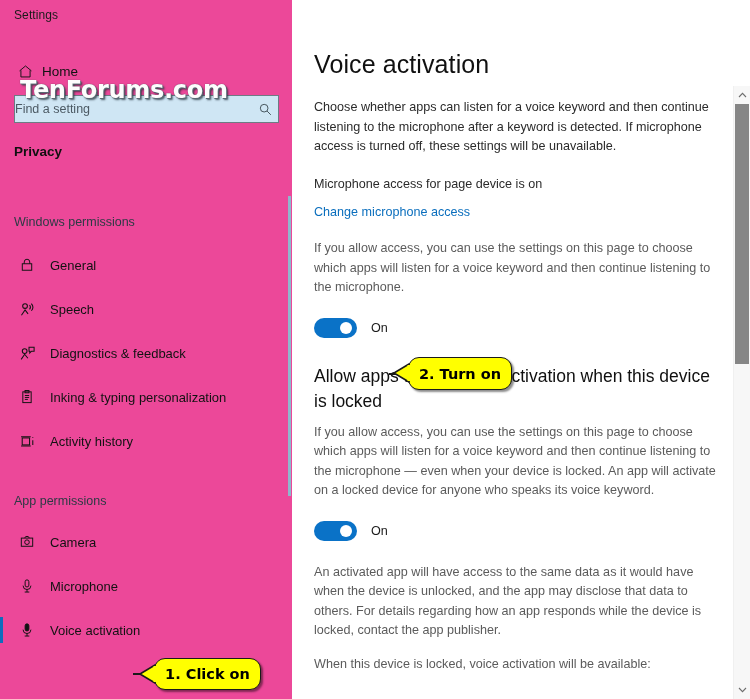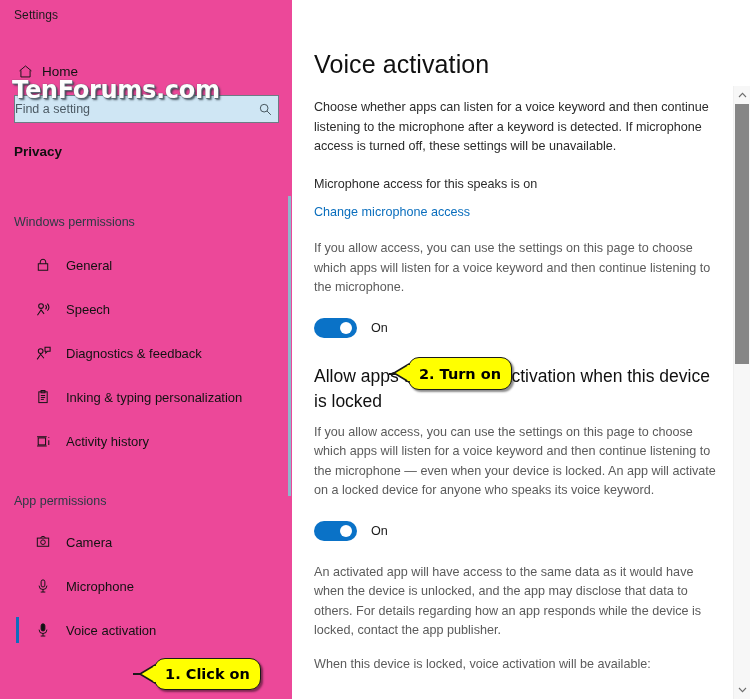--- a/index.html
+++ b/index.html
@@ -80,21 +80,21 @@
   }
   .search-box input::placeholder { color: #4c5a64; opacity: 1; }
   .search-icon {
     width: 26px;
     display: flex;
     justify-content: center;
     align-items: center;
   }
   .watermark {
     position: absolute;
-    left: 12px;
+    left: 20px;
     top: 76px;
     font-family: "DejaVu Sans", sans-serif;
     font-weight: bold;
     font-size: 24px;
     color: #fdfdfd;
     letter-spacing: -0.3px;
     text-shadow:
        1px 1px 0 #5a6a74,
        2px 2px 2px rgba(30,45,55,.75),
        0 0 1px rgba(40,55,65,.9);
@@ -108,21 +108,21 @@
     color: #2c3a44;
   }
   .privacy-title {
     position: absolute;
     left: 14px; top: 144px;
     font-size: 13.5px;
     font-weight: bold;
     color: #101010;
     text-align: center;
   }
-  .nav-list { position: absolute; left: 16px; width: 300px; }
+  .nav-list { position: absolute; left: 0; width: 300px; }
   .nav-item {
     position: relative;
     display: flex;
     align-items: center;
     height: 44px;
     padding-left: 14px;
     box-sizing: border-box;
   }
   .nav-item .ico {
     width: 26px;
@@ -464,21 +464,21 @@
   </div>
 
   <div class="main">
 
     <div class="page-title">Voice activation</div>
 
     <div class="content">
 
       <p class="para">Choose whether apps can listen for a voice keyword and then continue listening to the microphone after a keyword is detected. If microphone access is turned off, these settings will be unavailable.</p>
 
-      <p class="para" style="margin-bottom:8px;">Microphone access for this speaks is on</p>
+      <p class="para" style="margin-bottom:8px;">Microphone access for page device is on</p>
 
       <a class="link">Change microphone access</a>
 
       
       <p class="desc">If you allow access, you can use the settings on this page to choose which apps will listen for a voice keyword and then continue listening to the microphone.</p>
       <div class="toggle-row">
         <div class="toggle">
           <div class="knob"></div>
         </div>
         <span class="toggle-label">On</span>

